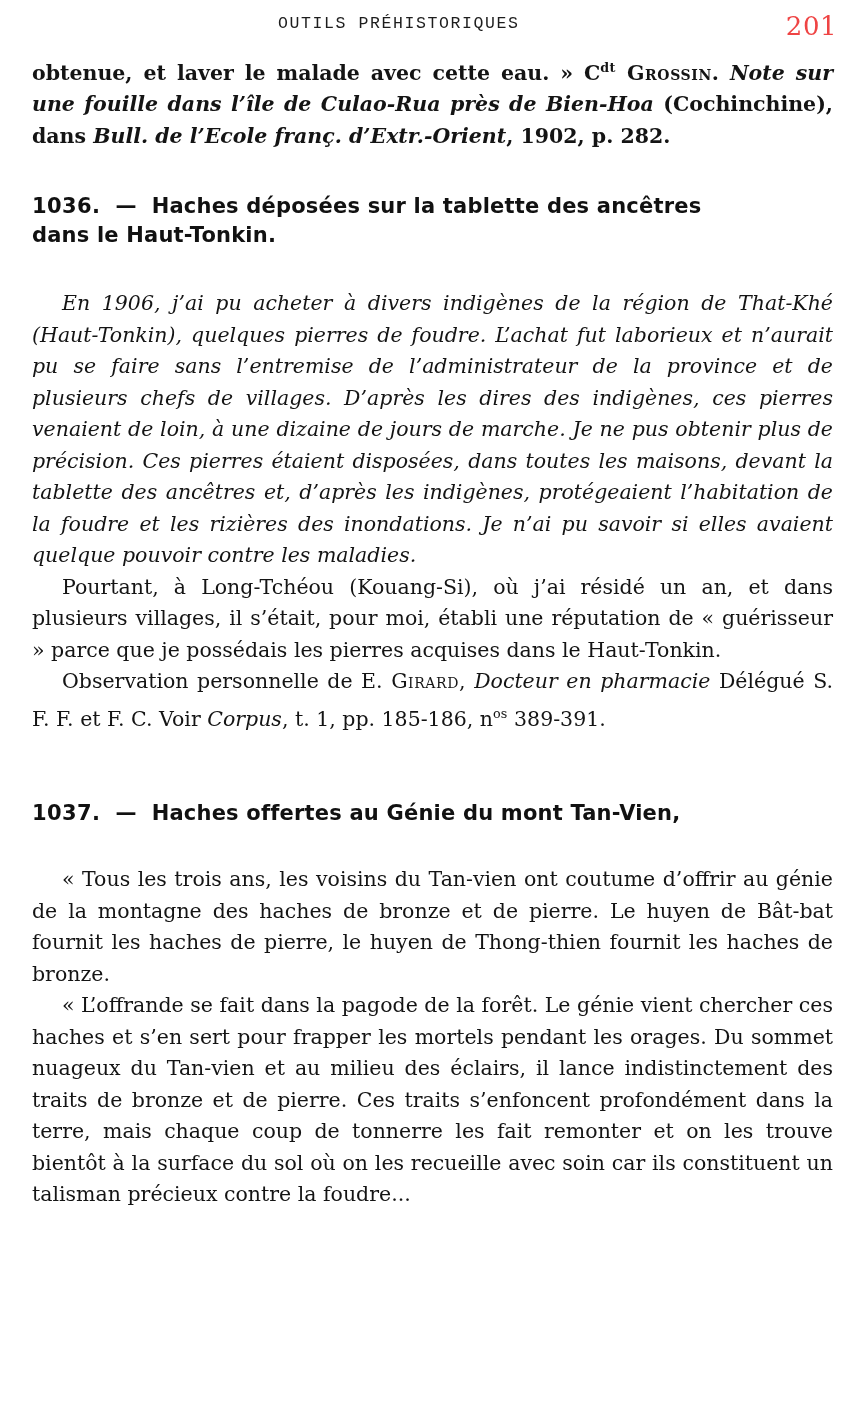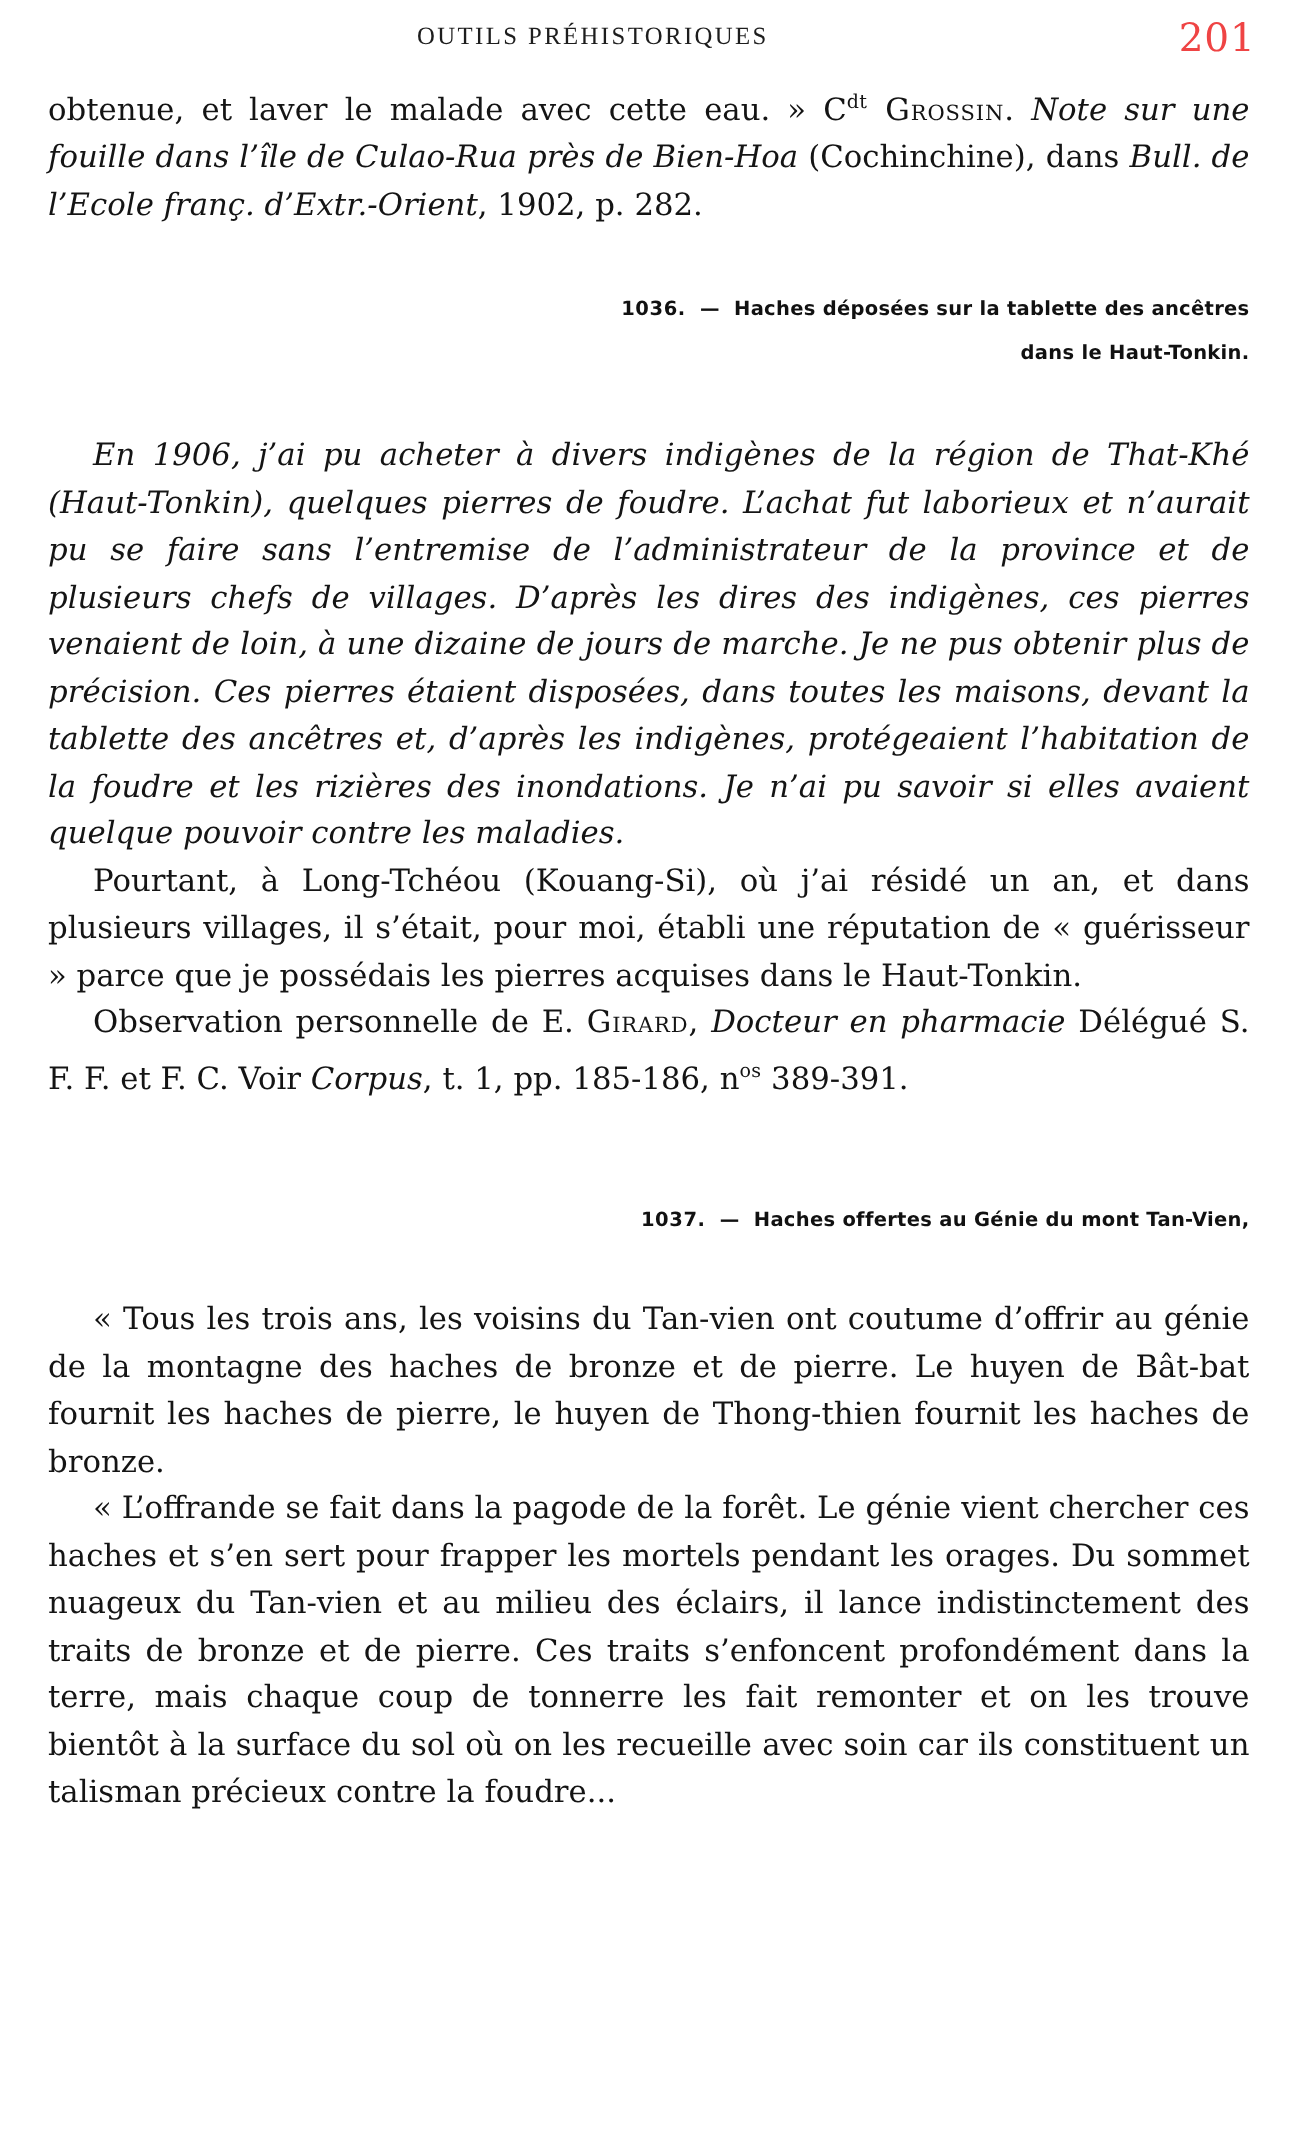--- a/index.html
+++ b/index.html
@@ -23,21 +23,21 @@
     position: relative;
   }
   .runhead {
     display: flex;
     align-items: baseline;
     justify-content: flex-start;
     position: relative;
     height: 30px;
   }
   .runhead-title {
-    font-family: Liberation Serif, serif;
+    font-family: Liberation Mono, monospace;
     font-size: 16.5px;
     letter-spacing: 1.6px;
     font-variant: small-caps;
     text-transform: uppercase;
     margin-left: 252px;
     color: #1d1d1d;
   }
   .folio {
     position: absolute;
     right: 4px;
@@ -70,40 +70,40 @@
   }
   .it {
     font-style: italic;
   }
   .sup {
     font-size: 0.62em;
     vertical-align: super;
     letter-spacing: 0.2px;
   }
   .section-head {
-    text-align: right;
+    text-align: left;
     font-family: "DejaVu Sans", sans-serif;
     font-weight: bold;
-    font-size: 13px;
+    font-size: 21px;
     line-height: 29px;
     letter-spacing: 0.2px;
     color: #111111;
   }
   .sec-1036 {
     margin-top: 40px;
     margin-bottom: 38px;
   }
   .sec-1037 {
     margin-top: 64px;
     margin-bottom: 36px;
   }
   .section-head .num {
     letter-spacing: 0.4px;
   }
-  .blk-1 { margin-top: 8px; }
+  .blk-1 { margin-top: 8px; font-weight: bold; }
   .blk-2 { margin-top: 0px; font-style: italic; }
   .blk-3 { margin-top: 0px; }
   .blk-4 { margin-top: 0px; }
 </style>
 </head>
 <body>
 
 <div class="page">
 
   <div class="runhead">

